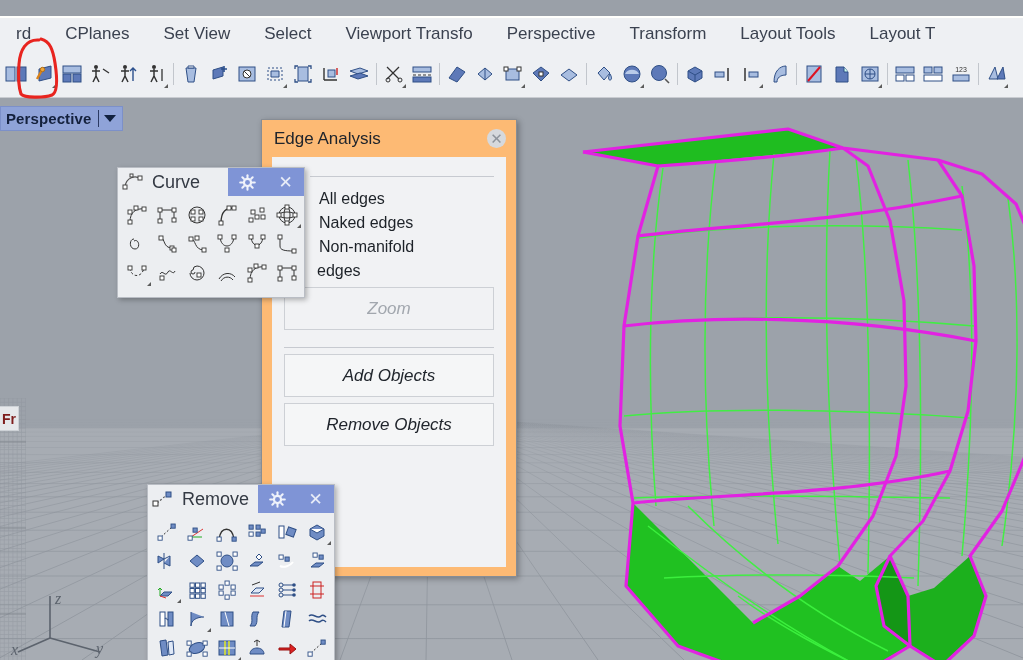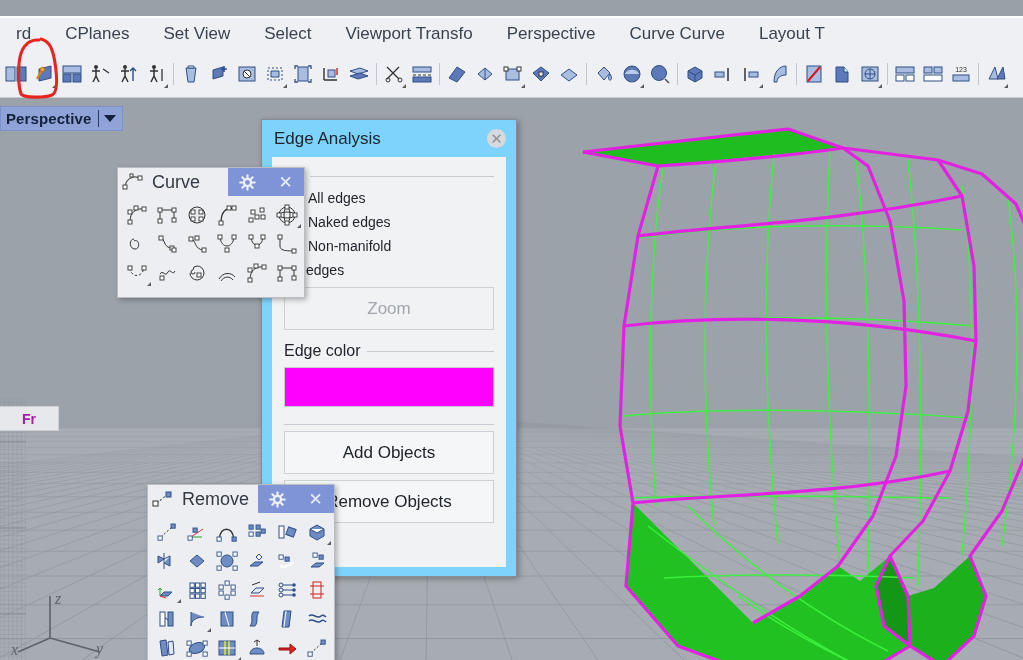--- a/index.html
+++ b/index.html
@@ -81,22 +81,22 @@
   }
   #tab-persp .cap{letter-spacing:.1px;}
   #tab-persp .divider{
     width:1px;height:17px;background:#2b3a63;margin:0 5px 0 7px;
   }
   #tab-persp .arrow{
     width:0;height:0;border-left:6px solid transparent;border-right:6px solid transparent;
     border-top:7px solid #11213f;
   }
   #tab-front{
-    left:0;top:308px;background:#e6e8eb;color:#a21caf;
-    padding:0 22px;border:1px solid #cdd1d6;border-left:none;box-sizing:border-box;
+    left:0;top:308px;background:#e6e8eb;color:#7f1d1d;
+    padding:0 2px;border:1px solid #cdd1d6;border-left:none;box-sizing:border-box;
     font-weight:bold;font-size:14px;
   }
 
   
   #gizmo{position:absolute;left:8px;bottom:2px;width:120px;height:76px;}
   .ax-lbl{
     position:absolute;font-size:16px;color:#5c636d;font-family:"Liberation Serif",serif;
     font-style:italic;
   }
 
@@ -129,21 +129,21 @@
     position:relative;cursor:default;
   }
   .pal-notch{
     position:absolute;left:0;top:0;width:12px;height:12px;background:#9aa0a8;
     clip-path:polygon(0 0,100% 0,0 100%);
   }
 
   
   #edgeanalysis{
     position:absolute;left:261px;top:119px;width:254px;height:456px;
-    background:#7dd3fc;border:1px solid #878d95;
+    background:#fdba74;border:1px solid #878d95;
     box-shadow:2px 2px 6px rgba(0,0,0,.3);
   }
   #ea-title{
     height:37px;display:flex;align-items:center;position:relative;
     color:#20252c;font-size:17px;padding-left:12px;box-sizing:border-box;
   }
   #ea-close{
     position:absolute;right:10px;top:9px;width:19px;height:19px;border-radius:50%;
     background:#d6d9dd;display:flex;align-items:center;justify-content:center;
     color:#8d939b;font-size:15px;line-height:19px;cursor:default;
@@ -154,25 +154,25 @@
   }
   .grp{position:relative;margin-bottom:4px;}
   .grp-row{display:flex;align-items:center;}
   .grp-lbl{font-size:16px;color:#20252c;white-space:nowrap;padding-right:6px;}
   .grp-line{flex:1 1 auto;height:1px;background:#c7cad0;}
   .radio-row{display:flex;align-items:flex-start;margin:3px 0 0 2px;}
   .radio{
     width:13px;height:13px;border-radius:50%;border:1px solid #8d939b;background:#fafbfc;
     margin:5px 7px 0 0;flex:0 0 auto;
   }
-  .radio-lbl{font-size:14px;color:#1d2228;line-height:21px;}
+  .radio-lbl{font-size:16px;color:#1d2228;line-height:21px;margin-left:11px;}
   .wide-btn{
     height:41px;border:1px solid #cdd0d5;background:#f5f6f7;
     display:flex;align-items:center;justify-content:center;
-    font-size:17px;color:#20252c;cursor:default;margin-top:6px;
+    font-size:17px;color:#20252c;cursor:default;margin-top:6px;font-style:italic;
   }
   .wide-btn.disabled{color:#a2a7ae;background:#f1f2f4;}
   #ea-swatch{
     height:38px;border:1px solid #c7cad0;margin-top:7px;
   }
   #ea-hr{height:1px;background:#c7cad0;margin:17px 0 4px 0;}
 
   
   #annot{position:absolute;left:8px;top:36px;width:74px;height:64px;pointer-events:none;}
 </style>
@@ -184,21 +184,22 @@
   <span id="cmdcaret"></span>
 </div>
 
 <div id="menubar">
     <div class="menu-item" style="padding-left: 16px;">rd</div>
     <div class="menu-item">CPlanes</div>
     <div class="menu-item">Set View</div>
     <div class="menu-item">Select</div>
     <div class="menu-item">Viewport Transfo</div>
     <div class="menu-item">Perspective</div>
-    <div class="menu-item">Curve Curve</div>
+    <div class="menu-item">Transform</div>
+    <div class="menu-item">Layout Tools</div>
     <div class="menu-item">Layout T</div>
   </div>
 
 <div id="iconbar">
     <div class="tb-ico">
       <svg width="22" height="22" viewBox="0 0 22 22">
         <rect x="1" y="4" width="9" height="14" fill="#a8bde0" stroke="#2f4f86"></rect>
         <rect x="12" y="4" width="9" height="14" fill="#5d79b8" stroke="#2f4f86"></rect>
       </svg>
     </div>
@@ -554,27 +555,20 @@
         <span class="radio"></span>
         <span class="radio-lbl">Non-manifold</span>
       </div>
       <div class="radio-row" style="margin-left:22px;">
         <span class="radio-lbl">edges</span>
       </div>
     </div>
 
     <div class="wide-btn disabled">Zoom</div>
 
-    <div class="grp" style="margin-top:12px;">
-      <div class="grp-row">
-        <span class="grp-lbl">Edge color</span>
-        <span class="grp-line"></span>
-      </div>
-      <div id="ea-swatch" style="background: rgb(255, 0, 255);"></div>
-    </div>
 
     <div id="ea-hr"></div>
 
     <div class="wide-btn">Add Objects</div>
     <div class="wide-btn">Remove Objects</div>
   </div>
 </div>
 
 <div class="palette" id="curvepal" style="left:117px;top:167px;width:186px;height:129px;">
   <div class="pal-notch"></div>

